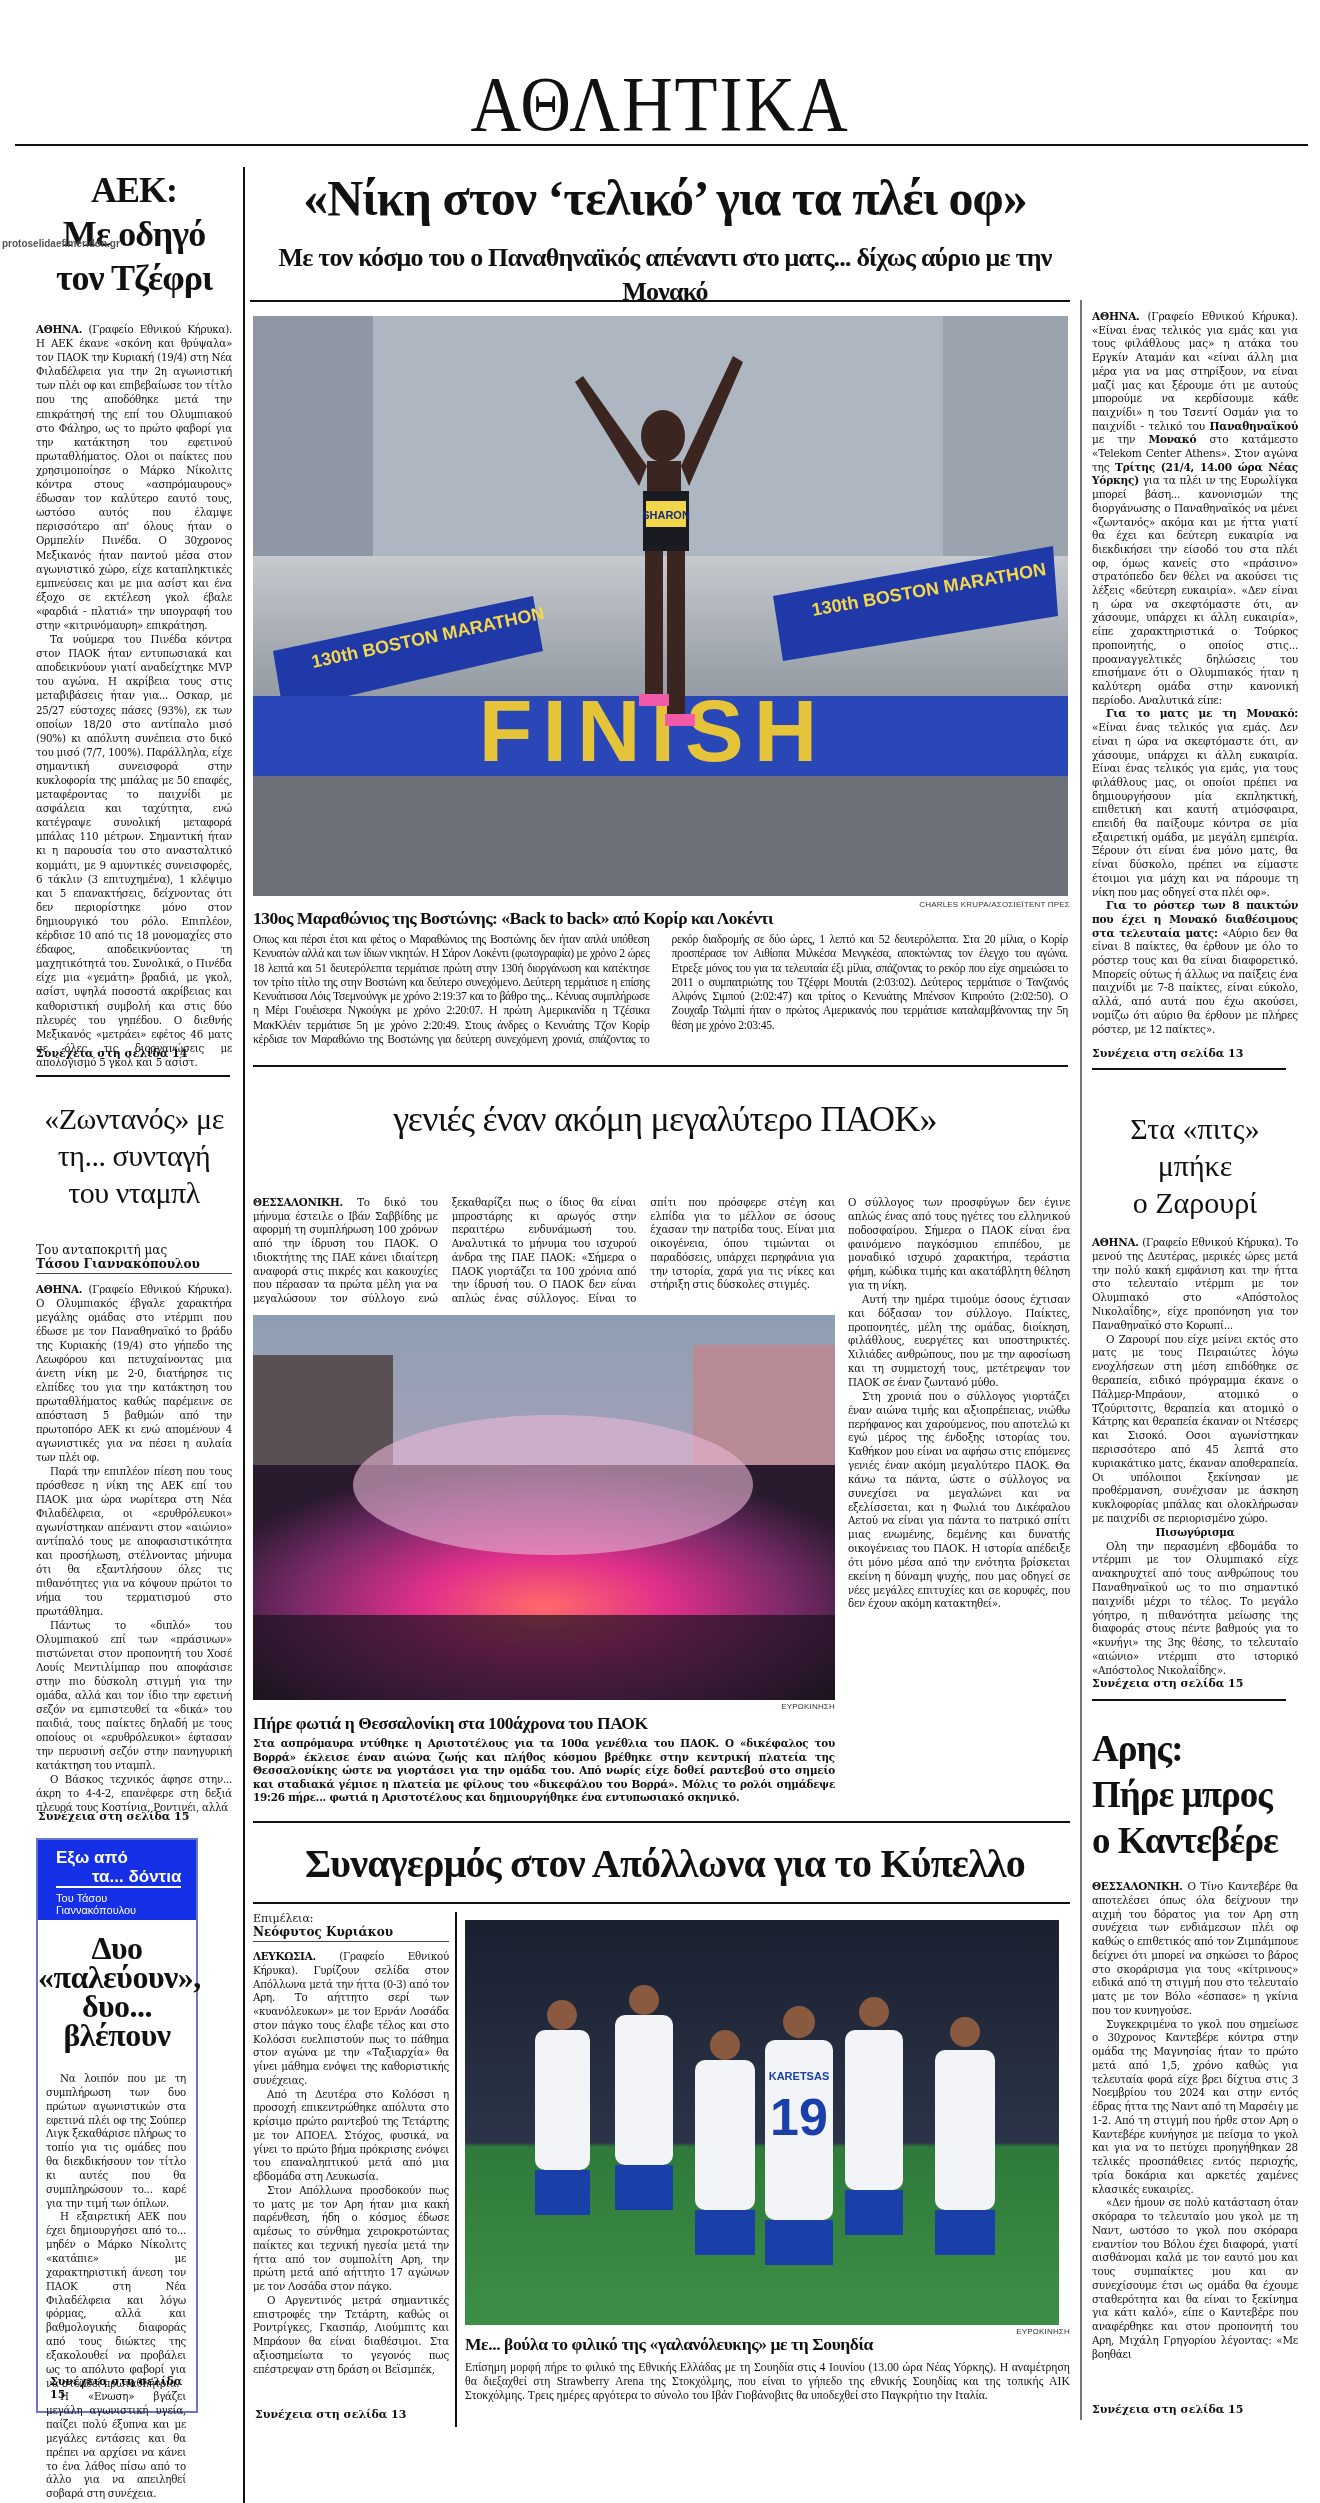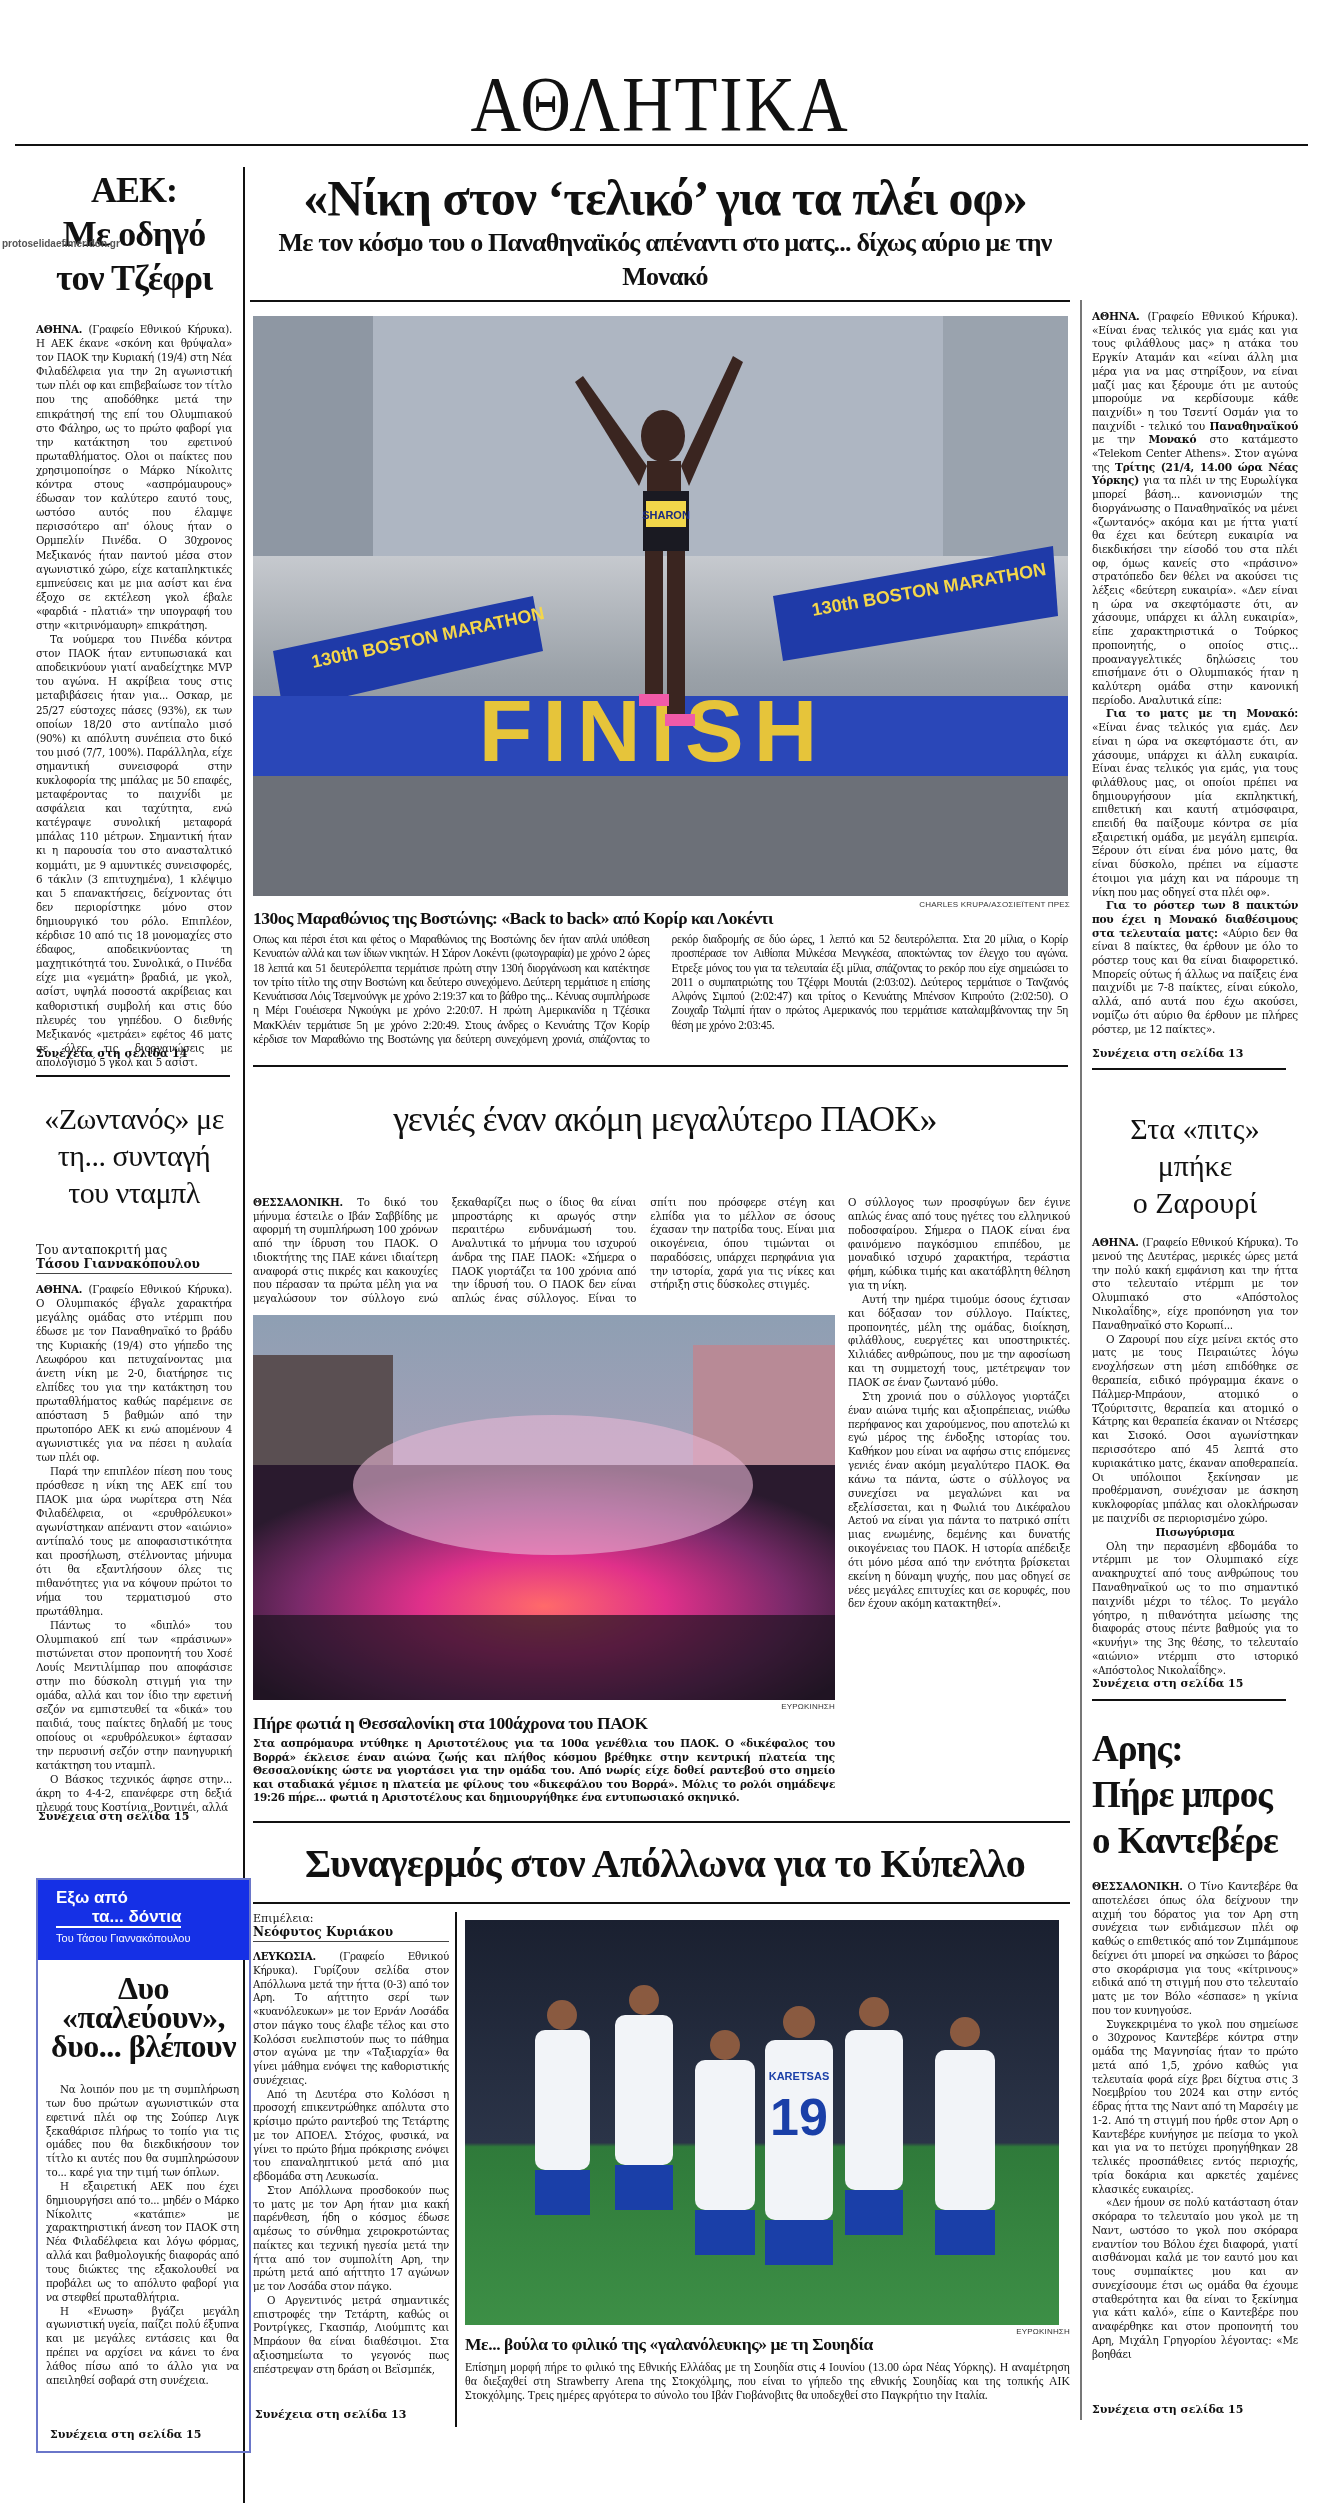--- a/index.html
+++ b/index.html
@@ -43,21 +43,21 @@
 <div class="abs watermark" style="left:2px; top:238px;">protoselidaefimeridon.gr</div>
 
 <div class="abs body-text" style="left:36px; top:322px; width:196px; font-size:10.3px; line-height:14.1px;">
   <p><span class="dateline">ΑΘΗΝΑ.</span> <span>(Γραφείο Εθνικού Κήρυκα). Η ΑΕΚ έκανε «σκόνη και θρύψαλα» τον ΠΑΟΚ την Κυριακή (19/4) στη Νέα Φιλαδέλφεια για την 2η αγωνιστική των πλέι οφ και επιβεβαίωσε τον τίτλο που της αποδόθηκε μετά την επικράτησή της επί του Ολυμπιακού στο Φάληρο, ως το πρώτο φαβορί για την κατάκτηση του εφετινού πρωταθλήματος. Ολοι οι παίκτες που χρησιμοποίησε ο Μάρκο Νίκολιτς κόντρα στους «ασπρόμαυρους» έδωσαν τον καλύτερο εαυτό τους, ωστόσο αυτός που έλαμψε περισσότερο απ' όλους ήταν ο Ορμπελίν Πινέδα. Ο 30χρονος Μεξικανός ήταν παντού μέσα στον αγωνιστικό χώρο, είχε καταπληκτικές εμπνεύσεις και με μια ασίστ και ένα έξοχο σε εκτέλεση γκολ έβαλε «φαρδιά - πλατιά» την υπογραφή του στην «κιτρινόμαυρη» επικράτηση.</span></p>
   <p>Τα νούμερα του Πινέδα κόντρα στον ΠΑΟΚ ήταν εντυπωσιακά και αποδεικνύουν γιατί αναδείχτηκε MVP του αγώνα. Η ακρίβεια τους στις μεταβιβάσεις ήταν για... Οσκαρ, με 25/27 εύστοχες πάσες (93%), εκ των οποίων 18/20 στο αντίπαλο μισό (90%) κι απόλυτη συνέπεια στο δικό του μισό (7/7, 100%). Παράλληλα, είχε σημαντική συνεισφορά στην κυκλοφορία της μπάλας με 50 επαφές, μεταφέροντας το παιχνίδι με ασφάλεια και ταχύτητα, ενώ κατέγραψε συνολική μεταφορά μπάλας 110 μέτρων. Σημαντική ήταν κι η παρουσία του στο ανασταλτικό κομμάτι, με 9 αμυντικές συνεισφορές, 6 τάκλιν (3 επιτυχημένα), 1 κλέψιμο και 5 επανακτήσεις, δείχνοντας ότι δεν περιορίστηκε μόνο στον δημιουργικό του ρόλο. Επιπλέον, κέρδισε 10 από τις 18 μονομαχίες στο έδαφος, αποδεικνύοντας τη μαχητικότητά του. Συνολικά, ο Πινέδα είχε μια «γεμάτη» βραδιά, με γκολ, ασίστ, υψηλά ποσοστά ακρίβειας και καθοριστική συμβολή και στις δύο πλευρές του γηπέδου. Ο διεθνής Μεξικανός «μετράει» εφέτος 46 ματς σε όλες τις διοργανώσεις με απολογισμό 5 γκολ και 5 ασίστ.</p>
 </div>
 <div class="abs cont" style="left:36px; top:1047px;">Συνέχεια στη σελίδα 14</div>
 <div class="hr" style="left:36px; top:1075px; width:194px; height:1.5px;"></div>
 
 <div class="abs headline-center" style="left:250px; top:168px; width:830px; font-size:50px; line-height:60px; letter-spacing:-1px;">«Νίκη στον ‘τελικό’ για τα πλέι οφ»</div>
-<div class="abs headline-center" style="left:250px; top:226px; width:830px; font-size:26px; line-height:34px; font-weight:bold; letter-spacing:-0.8px;">Με τον κόσμο του ο Παναθηναϊκός απέναντι στο ματς... δίχως αύριο με την Μονακό</div>
+<div class="abs headline-center" style="left:250px; top:241px; width:830px; font-size:26px; line-height:34px; font-weight:bold; letter-spacing:-0.8px;">Με τον κόσμο του ο Παναθηναϊκός απέναντι στο ματς... δίχως αύριο με την Μονακό</div>
 <div class="hr" style="left:250px; top:300px; width:820px;"></div>
 
 <div class="abs photo" style="left:253px; top:316px; width:815px; height:580px; background:linear-gradient(#b8bfc9 0%, #c9ccd1 40%, #9aa1a8 62%, #6f737a 100%);">
   <svg width="815" height="580" viewBox="0 0 815 580">
 
     <rect x="0" y="0" width="815" height="240" fill="#aeb6c2"></rect>
     <rect x="0" y="0" width="120" height="240" fill="#8e97a3"></rect>
     <rect x="690" y="0" width="125" height="240" fill="#9aa3ae"></rect>
 
     <polygon points="20,335 280,280 290,335 30,395" fill="#1f3aa8"></polygon>
@@ -172,21 +172,21 @@
   <div>Πήρε μπρος</div>
   <div>ο Καντεβέρε</div>
 </div>
 <div class="abs body-text" style="left:1092px; top:1880px; width:206px; font-size:10.4px; line-height:13.75px;">
   <p><span class="dateline">ΘΕΣΣΑΛΟΝΙΚΗ.</span> <span>Ο Τίνο Καντεβέρε θα αποτελέσει όπως όλα δείχνουν την αιχμή του δόρατος για τον Αρη στη συνέχεια των ενδιάμεσων πλέι οφ καθώς ο επιθετικός από τον Ζιμπάμπουε δείχνει ότι μπορεί να σηκώσει το βάρος στο σκοράρισμα για τους «κίτρινους» ειδικά από τη στιγμή που στο τελευταίο ματς με τον Βόλο «έσπασε» η γκίνια που τον κυνηγούσε.</span></p>
   <p>Συγκεκριμένα το γκολ που σημείωσε ο 30χρονος Καντεβέρε κόντρα στην ομάδα της Μαγνησίας ήταν το πρώτο μετά από 1,5, χρόνο καθώς για τελευταία φορά είχε βρει δίχτυα στις 3 Νοεμβρίου του 2024 και στην εντός έδρας ήττα της Ναντ από τη Μαρσέιγ με 1-2. Από τη στιγμή που ήρθε στον Αρη ο Καντεβέρε κυνήγησε με πείσμα το γκολ και για να το πετύχει προηγήθηκαν 28 τελικές προσπάθειες εντός περιοχής, τρία δοκάρια και αρκετές χαμένες κλασικές ευκαιρίες.</p>
   <p>«Δεν ήμουν σε πολύ κατάσταση όταν σκόραρα το τελευταίο μου γκολ με τη Ναντ, ωστόσο το γκολ που σκόραρα εναντίον του Βόλου έχει διαφορά, γιατί αισθάνομαι καλά με τον εαυτό μου και τους συμπαίκτες μου και αν συνεχίσουμε έτσι ως ομάδα θα έχουμε σταθερότητα και θα είναι το ξεκίνημα για κάτι καλό», είπε ο Καντεβέρε που αναφέρθηκε και στον προπονητή του Αρη, Μιχάλη Γρηγορίου λέγοντας: «Με βοηθάει</p>
 </div>
 <div class="abs cont" style="left:1092px; top:2403px;">Συνέχεια στη σελίδα 15</div>
 
-<div class="abs boxed" style="left:36px; top:1838px; width:215px; height:575px;margin-top:40px;">
+<div class="abs boxed" style="left:36px; top:1838px; width:162px; height:575px;">
   <div style="background:#1530e6; color:#fff; height:80px; padding:8px 10px 0 18px; font-family:'Liberation Sans', sans-serif; font-weight:bold;">
     <div style="font-size:17px; line-height:19px;">Εξω από</div>
     <div style="font-size:17px; line-height:19px; padding-left:36px; border-bottom:2px solid #fff; display:inline-block;">τα... δόντια</div>
     <div style="font-size:11px; font-weight:normal; margin-top:4px;">Του Τάσου Γιαννακόπουλου</div>
   </div>
   <div class="headline-center" style="font-size:32px; line-height:29px; margin-top:14px; letter-spacing:-0.5px;">
     <div>Δυο «παλεύουν»,</div>
     <div>δυο... βλέπουν</div>
   </div>
   <div class="body-text" style="padding:22px 10px 0 8px; font-size:10.3px; line-height:13.85px;">

